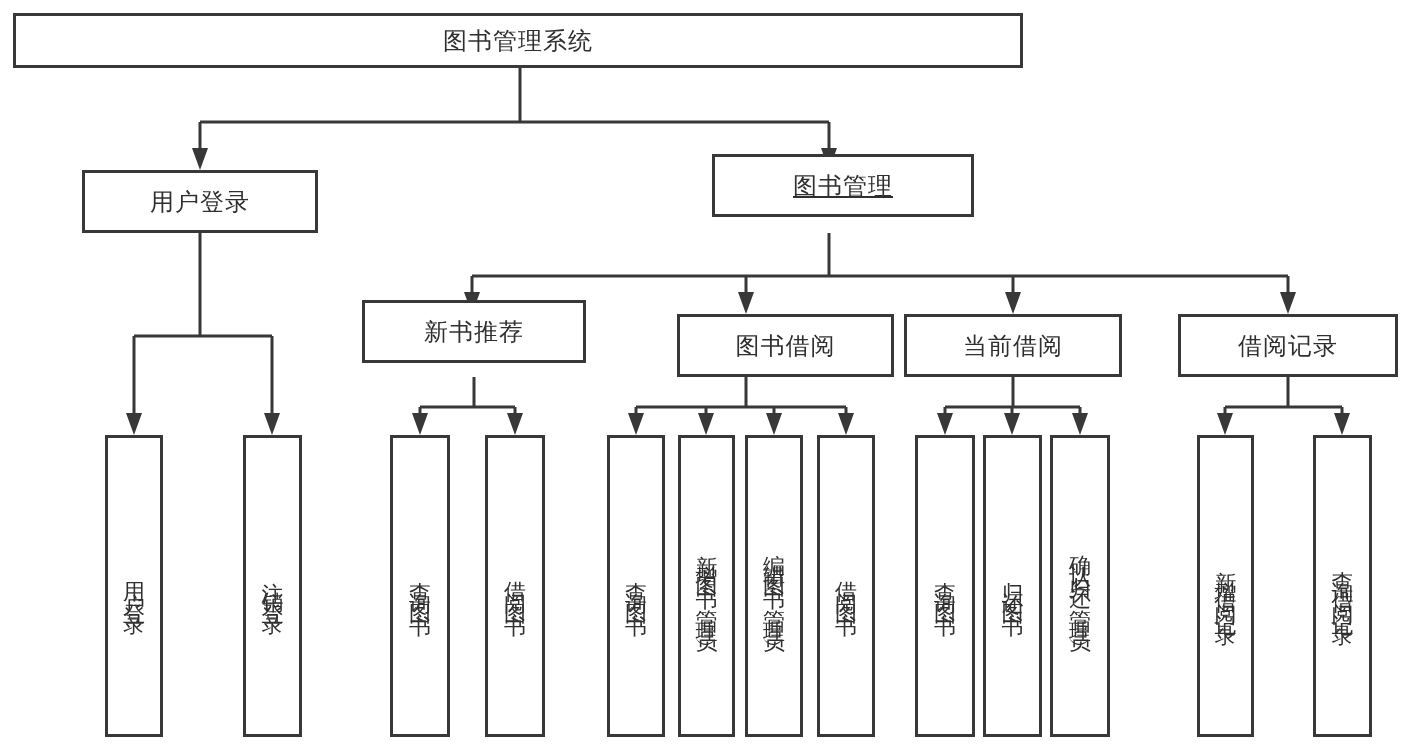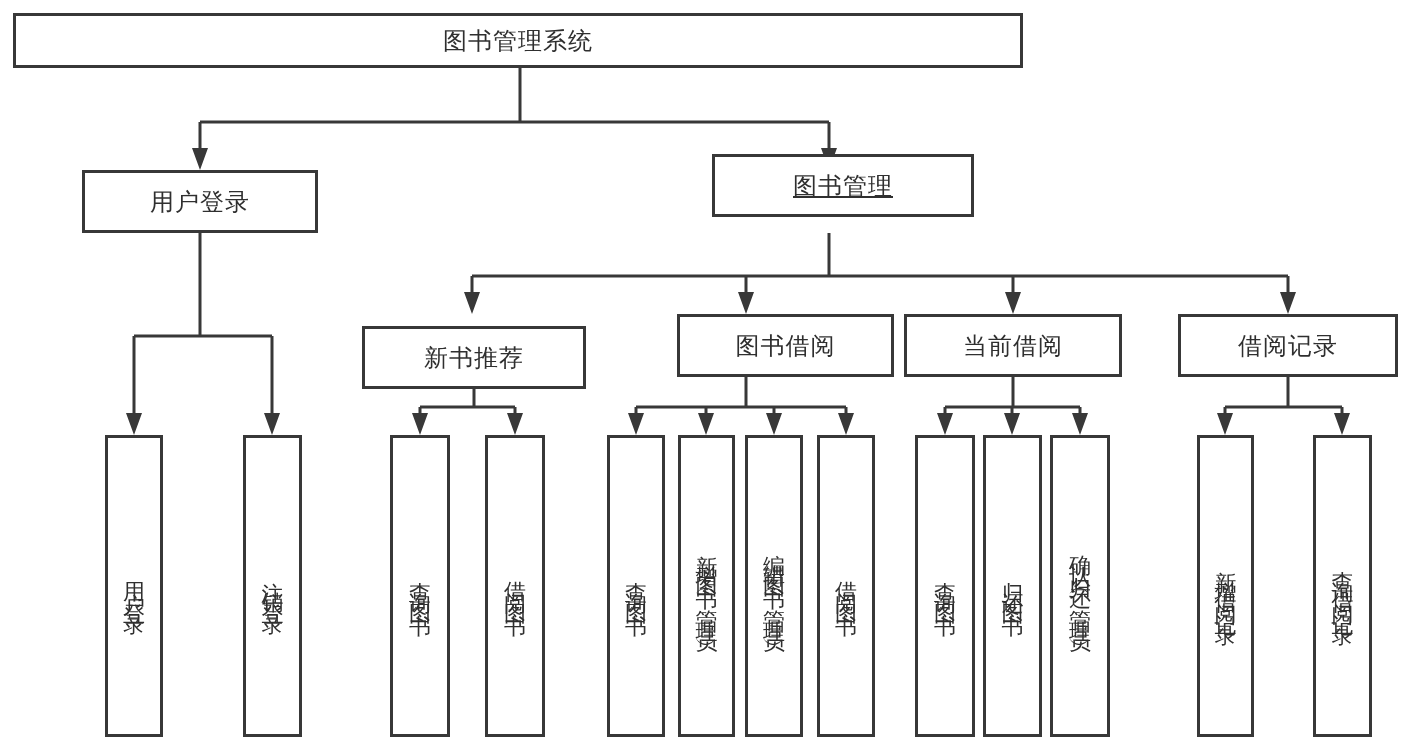--- a/index.html
+++ b/index.html
@@ -61,21 +61,21 @@
       M937 413 L953 413 L945 435 Z M1004 413 L1020 413 L1012 435 Z
       M1072 413 L1088 413 L1080 435 Z
       M1217 413 L1233 413 L1225 435 Z M1334 413 L1350 413 L1342 435 Z"></path>
   </svg>
 
   <div class="box h" style="left:13px;top:13px;width:1010px;height:55px;font-family:Liberation Serif, serif;">图书管理系统</div>
 
   <div class="box h" style="left:82px;top:170px;width:236px;height:63px;">用户登录</div>
   <div class="box h" style="left:712px;top:154px;width:262px;height:63px;text-decoration:underline;">图书管理</div>
 
-  <div class="box h" style="left:362px;top:326px;width:224px;height:63px;">新书推荐</div>
+  <div class="box h" style="left:362px;top:300px;width:224px;height:63px;">新书推荐</div>
   <div class="box h" style="left:637px;top:314px;width:217px;height:63px;margin-left:40px;">图书借阅</div>
   <div class="box h" style="left:904px;top:314px;width:218px;height:63px;">当前借阅</div>
   <div class="box h" style="left:1178px;top:314px;width:220px;height:63px;">借阅记录</div>
 
   <div class="box v" style="left:105px;top:435px;width:58px;height:302px;">用户登录</div>
   <div class="box v" style="left:243px;top:435px;width:59px;height:302px;">注销登录</div>
 
   <div class="box v" style="left:390px;top:435px;width:60px;height:302px;">查询图书</div>
   <div class="box v" style="left:485px;top:435px;width:60px;height:302px;">借阅图书</div>
 

